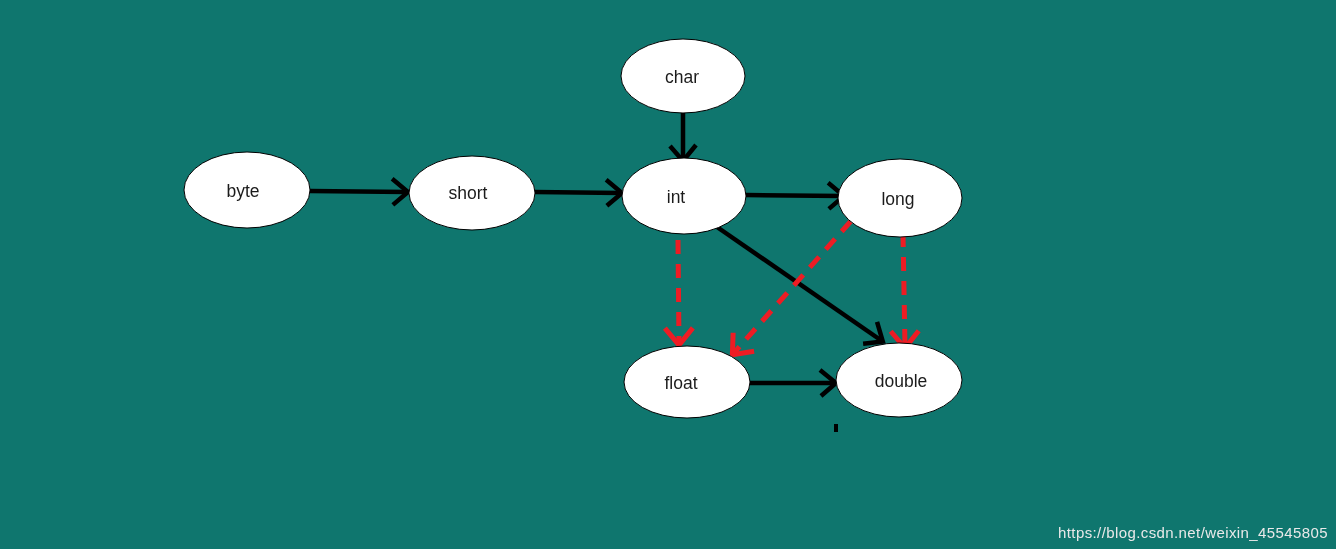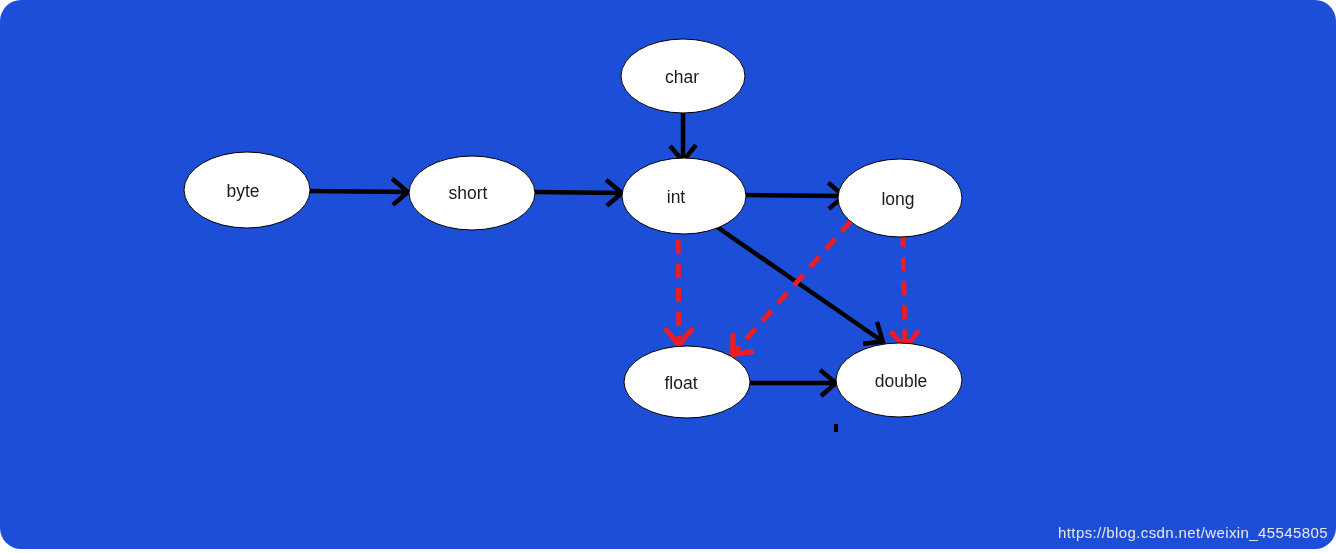--- a/index.html
+++ b/index.html
@@ -4,24 +4,23 @@
 <style>
   html, body {
     margin: 0;
     padding: 0;
     background: #ffffff;
   }
   .canvas {
     position: relative;
     width: 1336px;
     height: 549px;
-    background: #1d4ed8;
+    background: #0f766e;
     overflow: hidden;
     font-family: "Liberation Sans", sans-serif;
-    border-radius: 21px;
   }
   svg { display: block; }
   .node-ellipse {
     fill: #ffffff;
     stroke: #000000;
     stroke-width: 1;
   }
   .node-label {
     font-family: "Liberation Sans", sans-serif;
     font-size: 17.5px;

